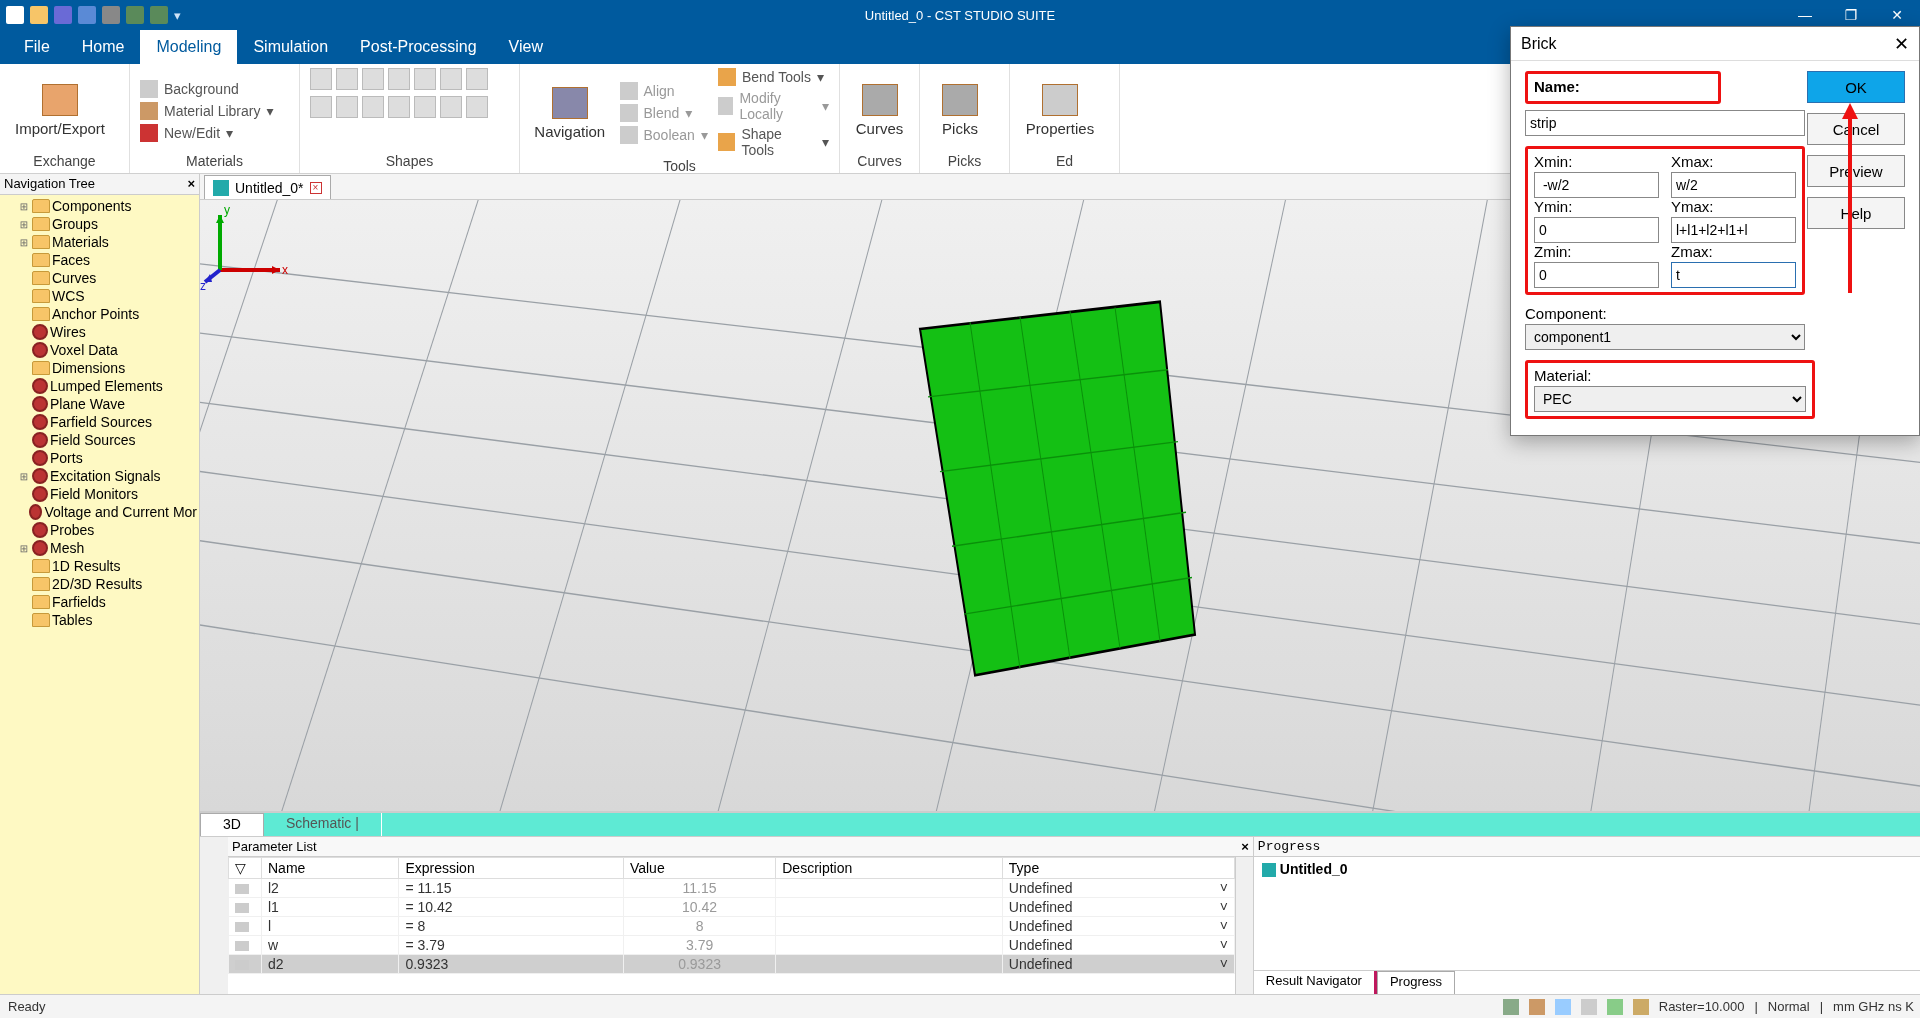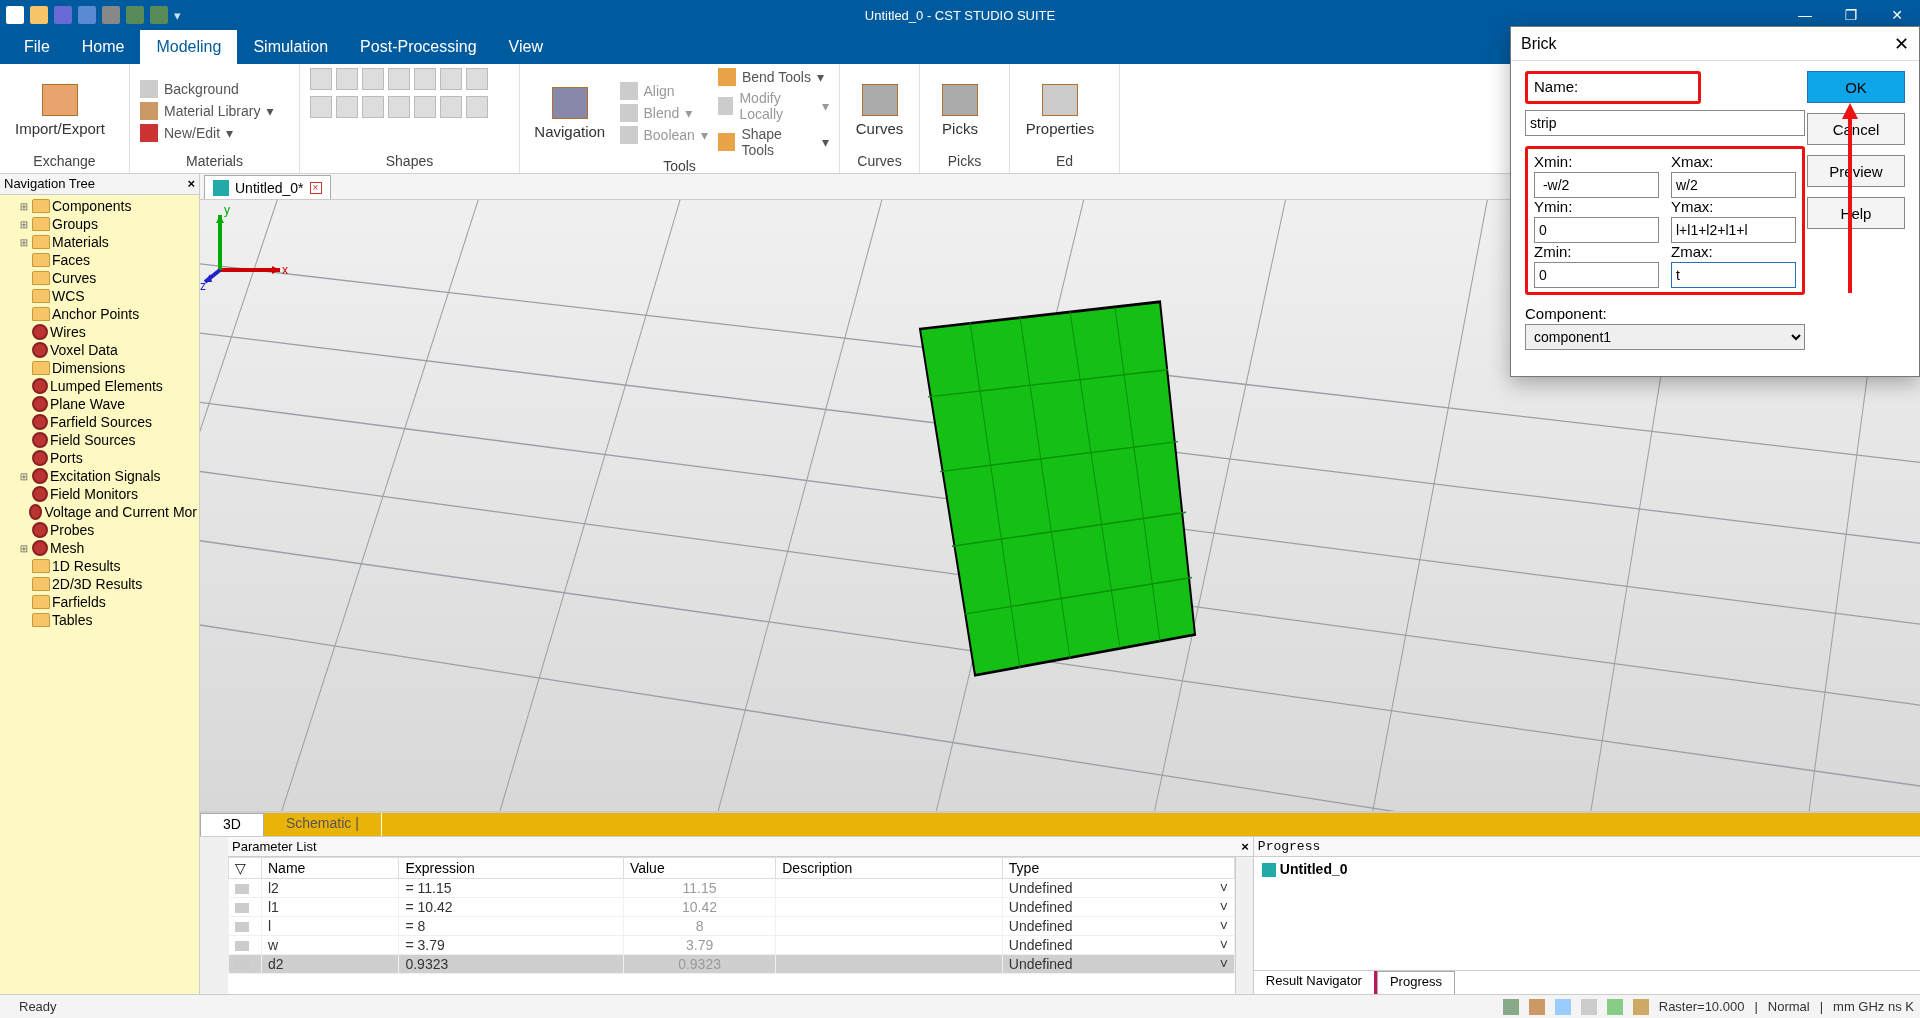--- a/index.html
+++ b/index.html
@@ -28,21 +28,21 @@
 .rthin { display:flex; flex-direction:column; gap:4px; font-size:14px; color:#555; }
 .rthin div { display:flex; align-items:center; gap:6px; }
 .rthin .sq { width:18px;height:18px;background:#ccc; }
 .rgray { color:#999; font-size:14px;}
 .riconrow { display:flex; gap:4px; }
 .riconrow .ic { width:22px;height:22px;background:#ddd;border:1px solid #bbb; }
 
 
 .workspace { display:flex; height: calc(1018px - 30px - 34px - 110px - 24px); }
 .statusbar { height:24px; background:#f4f4f4; border-top:1px solid #ccc; display:flex; align-items:center; font-size:13px; color:#333; }
-.statusbar .left { padding-left:19px; }
+.statusbar .left { padding-left:8px; }
 .statusbar .right { margin-left:auto; display:flex; align-items:center; gap:10px; padding-right:6px; }
 .statusbar .sic { width:16px;height:16px;background:#8a8; }
 
 
 .navpane { width: 200px; background:#fef9c3; border-right:1px solid #ccc; display:flex; flex-direction:column; position:relative;}
 .navpane .hdr { font-size:13px; padding:2px 4px; background:#f4f4f4; border-bottom:1px solid #ccc; font-family: "Courier New", monospace;}
 .navpane .hdr .x { float:right; font-weight:bold; cursor:pointer;}
 .tree { font-size:14px; padding:2px 0; overflow:auto; }
 .tree .node { display:flex; align-items:center; padding:1px 2px; gap:2px; white-space:nowrap;} .tree .ind1{padding-left:18px;}
 .fold { width:12px; text-align:center; font-size:10px; color:#666;}
@@ -52,21 +52,21 @@
 
 .center { flex:1; display:flex; flex-direction:column; }
 .doctabs { height:26px; background:#f4f4f4; border-bottom:1px solid #ccc; display:flex; align-items:flex-end; padding-left:4px;}
 .doctab { height:24px; border:1px solid #aaa; background:#fff; padding:2px 8px; display:flex; align-items:center; gap:6px; font-size:14px; border-bottom:none; position:relative;}
 .doctab .tico{width:16px;height:16px;background:#2aa;}
 .doctab .tx{width:12px;height:12px;border:1px solid #c33;color:#c33;font-size:10px;line-height:10px;text-align:center;}
 
 .viewport { flex:1; position:relative; background:linear-gradient(#f0f0f0,#d8d8d8); overflow:hidden; border-bottom:1px solid #ccc;}
 .viewport svg { position:absolute; top:0;left:0;}
 
-.viewsubtabs { height:24px; border-top:1px solid #ccc; background:#eab308; display:flex; font-family:"Courier New",monospace; font-size:14px;}
+.viewsubtabs { height:24px; border-top:1px solid #ccc; background:#5eead4; display:flex; font-family:"Courier New",monospace; font-size:14px;}
 .viewsubtabs .vt { padding:2px 22px; border-right:1px solid #fff;}
 .viewsubtabs .vt.active{border:1px solid #aaa;border-bottom:none;background:#fff;}
 .viewsubtabs .vt.inactive{color:#555;}
 
 
 .dockrow { height:158px; display:flex; border-top:1px solid #ccc;padding-left:28px;}
 .paramlist { flex:2; border-right:1px solid #ccc; display:flex; flex-direction:column; background:#fff;}
 .paramlist .phdr { font-family:"Courier New",monospace; font-size:13px; background:#f8f8f8; padding:2px 4px; border-bottom:1px solid #ccc; display:flex;}
 .paramlist .phdr .x{margin-left:auto;font-weight:bold;}
 .ptable { font-size:14px; overflow:auto; }
@@ -90,21 +90,21 @@
 .brick .bhdr{height:34px;display:flex;align-items:center;padding:0 10px;font-size:16px;border-bottom:1px solid #ddd;}
 .brick .bhdr .bx{margin-left:auto;font-size:18px;}
 .brick .bbody{padding:10px 14px 16px 14px; font-size:15px; position:relative;}
 .brick label{display:block;margin-bottom:2px;}
 .brick input.txt, .brick select { width:100%; height:26px; border:1px solid #888; padding:0 4px; font-size:14px;}
 .fieldrow{display:flex; gap:12px; }
 .fieldrow .col{flex:1;}
 .btncol{position:absolute; right:14px; top:10px; width:98px; display:flex; flex-direction:column; gap:10px;}
 .btncol button{height:32px; border:1px solid #2a6fb0; background:#0ea5e9; font-size:15px;}
 .btncol button.plain{border:1px solid #888; background:#f4f4f4;}
-.namewrap{width:176px;}
+.namewrap{width:196px;font-weight:bold;}
 .coordgrid{width:280px;}
 .redbox{border:3px solid #e11; border-radius:3px; padding:4px 6px;}
 
 .redarrow{position:absolute; right:54px; top:42px; pointer-events:none;}
 </style>
 </head>
 <body>
 
 <div class="titlebar">
   <div class="qat">
@@ -564,14 +564,18 @@
         <div class="col"><label>Zmin:</label><input class="txt" value="0" style=""></div>
         <div class="col"><label>Zmax:</label><input class="txt" style="border: 1px solid rgb(42, 111, 176);" value="t"></div>
       </div>
     </div>
 
     <div style="width:280px;margin-bottom:10px">
       <label>Component:</label>
       <select class="txt"><option>component1</option></select>
     </div>
 
+    <div class="redbox" style="width:290px">
+      <label>Material:</label>
+      <select class="txt"><option>PEC</option></select>
+    </div>
   </div>
 </div>
 
 </body></html>

